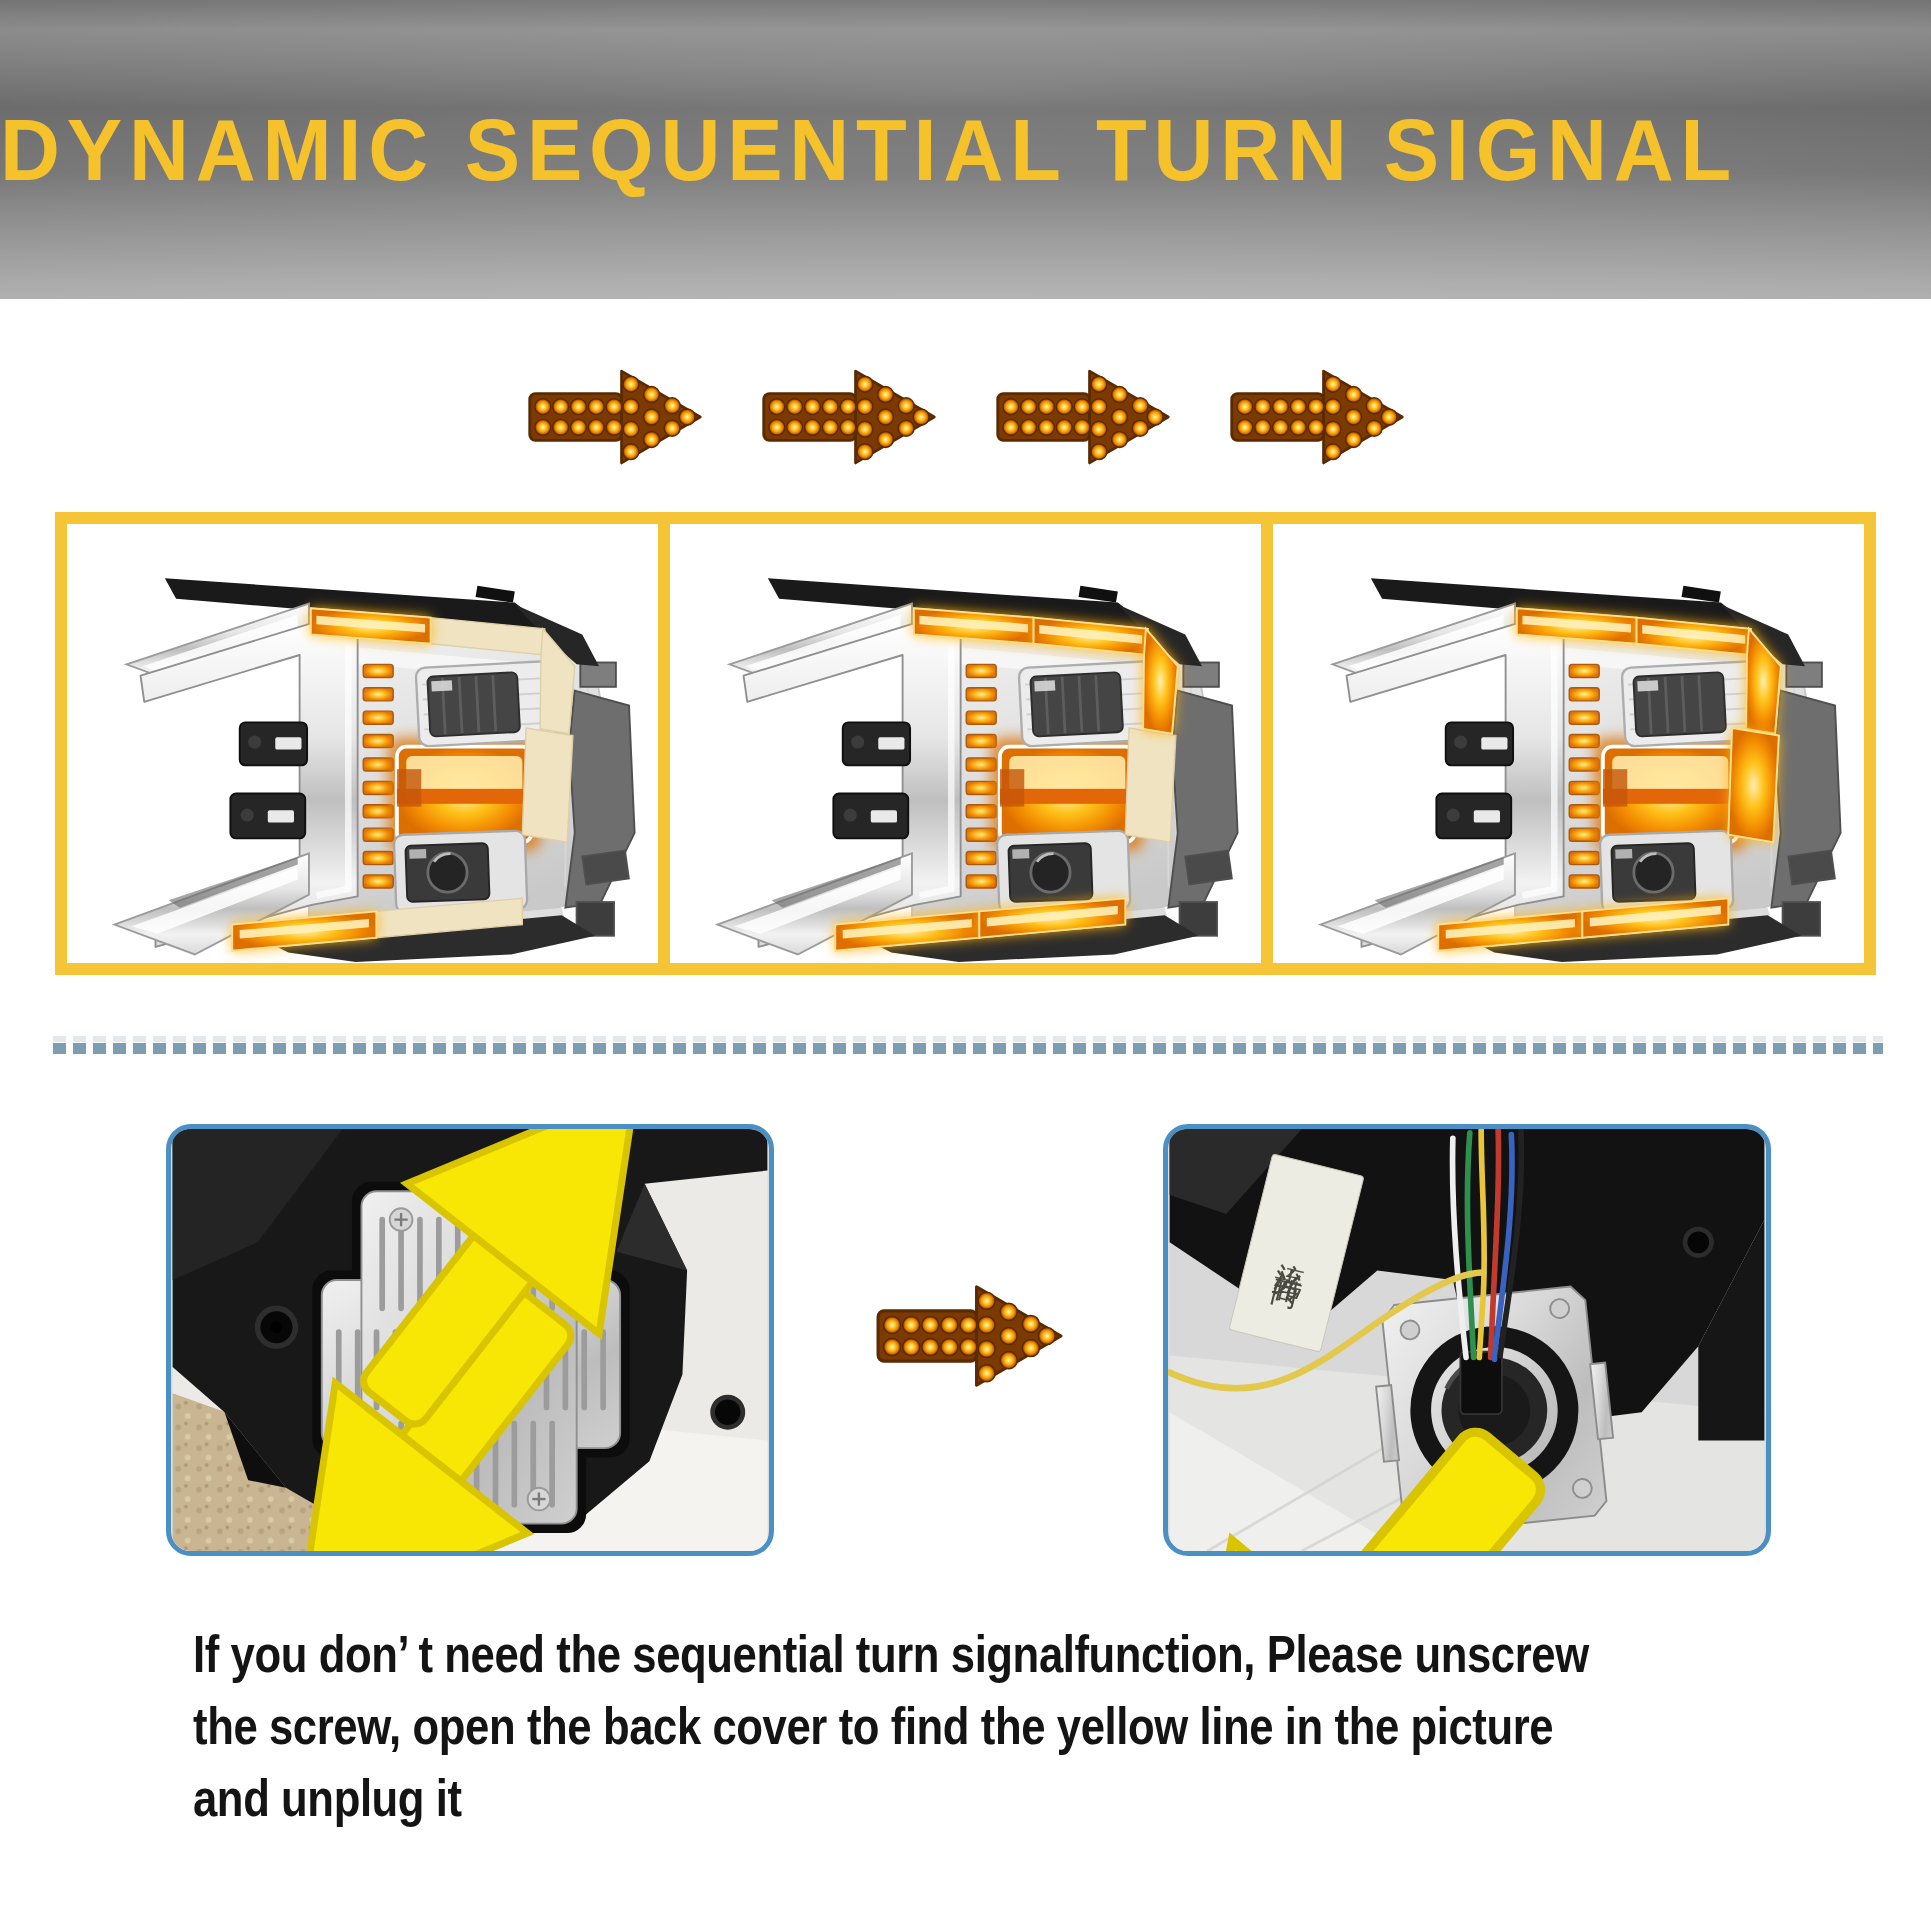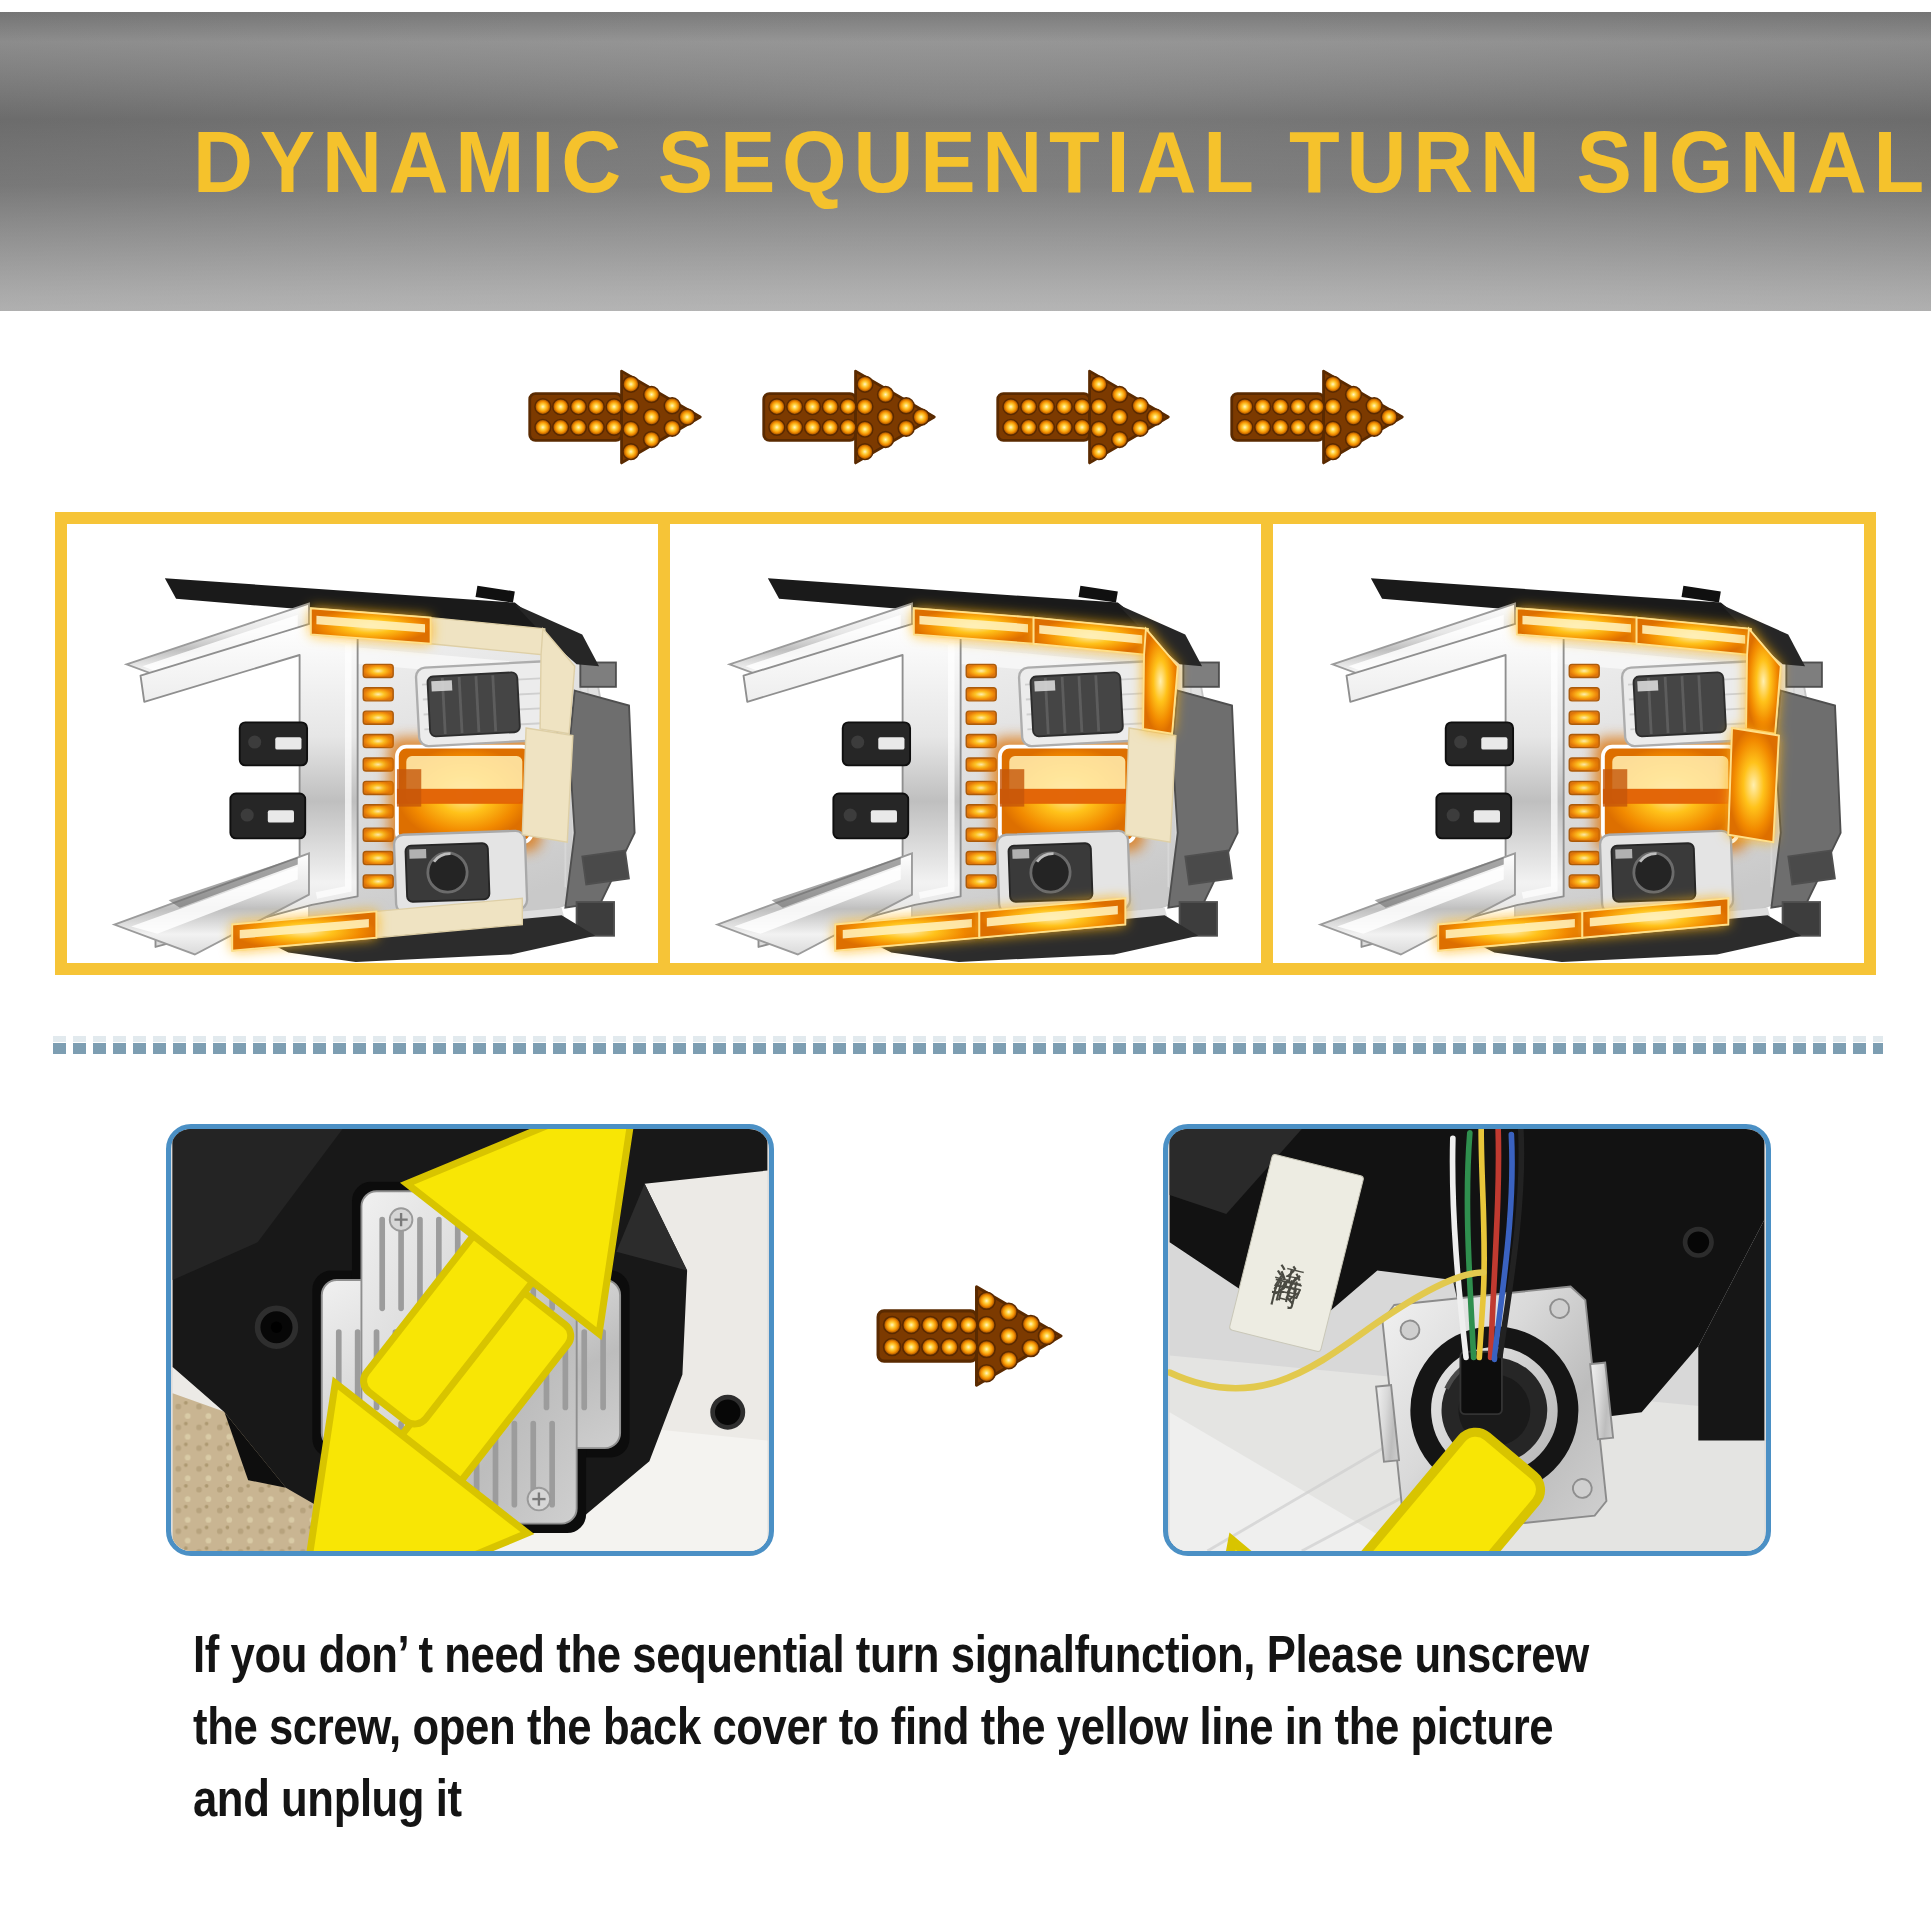--- a/index.html
+++ b/index.html
@@ -1,22 +1,22 @@
 <!DOCTYPE html>
 <html><head>
 <meta charset="utf-8">
 <style>
   html,body{margin:0;padding:0;background:#fff;}
   body{width:1931px;height:1931px;font-family:"Liberation Sans",sans-serif;}
   #canvas{position:relative;width:1931px;height:1931px;overflow:hidden;background:#fff;}
 
   
   .banner{
-    position:absolute;left:0;top:12px;width:1931px;height:299px;
-    display:flex;align-items:center;justify-content:flex-end;
+    position:absolute;left:0;top:0;width:1931px;height:299px;
+    display:flex;align-items:center;justify-content:flex-start;
     background:
       radial-gradient(130% 95% at 50% 30%, rgba(255,255,255,0.10), rgba(0,0,0,0.22)),
       linear-gradient(180deg,#7b7b7b 0%,#949494 10%,#6c6c6c 36%,#7f7f7f 58%,#a9a9a9 78%,#cdcdcd 95%,#d6d6d6 100%);
   }
   .banner h1{
     margin:0;font-size:83px;font-weight:bold;letter-spacing:6.8px;
     color:#F5C22C;white-space:nowrap;transform:scaleY(1.06);
   }
 
   

